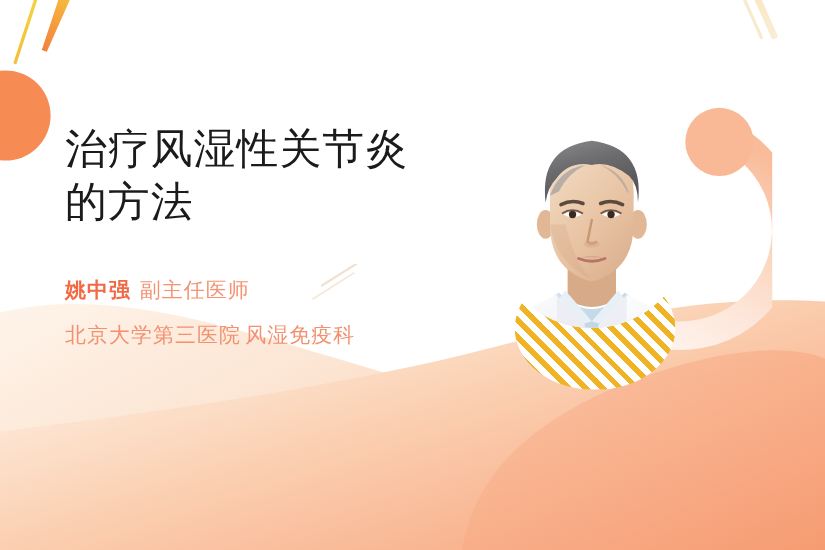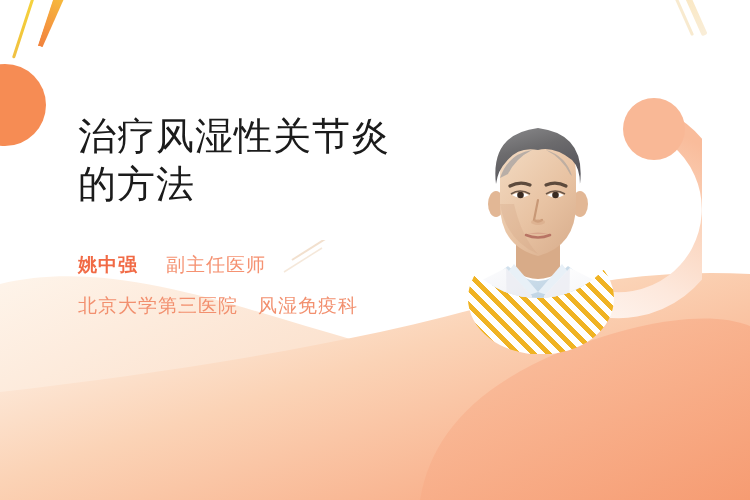--- a/index.html
+++ b/index.html
@@ -102,21 +102,21 @@
     background-image:repeating-linear-gradient(
         45deg,
         #f0b323 0px, #f0b323 5px,
         #ffffff 5px, #ffffff 11px);
     clip-path:ellipse(73px 56px at 50% 34%);
   }
 
   
   .text-block {
     position:absolute;
-    left:78px; top:112px;
+    left:59px; top:112px;
     width:360px;
   }
   .title {
     font-size:38px;
     line-height:48px;
     font-weight:400;
     color:#1b1b1b;
     letter-spacing:1px;
     white-space:pre-line;
   }
@@ -129,31 +129,31 @@
   .doc-name {
     color:#f16a45;
     font-weight:700;
     letter-spacing:1px;
     text-align:center;
   }
   .doc-rank {
     color:#f59272;
     font-weight:400;
     letter-spacing:1px;
-    margin-left:28px;
+    margin-left:8px;
   }
   .affil {
     margin-top:15px;
     font-size:19px;
     line-height:26px;
     color:#f2906f;
     letter-spacing:1px;
     white-space:nowrap;
   }
-  .affil .dept { margin-left:20px; }
+  .affil .dept { margin-left:4px; }
 </style>
 </head>
 <body>
 
 <div id="card">
 
   <div class="bg">
 
     <div class="tl-line"></div>
     <div class="tl-wedge"></div>

